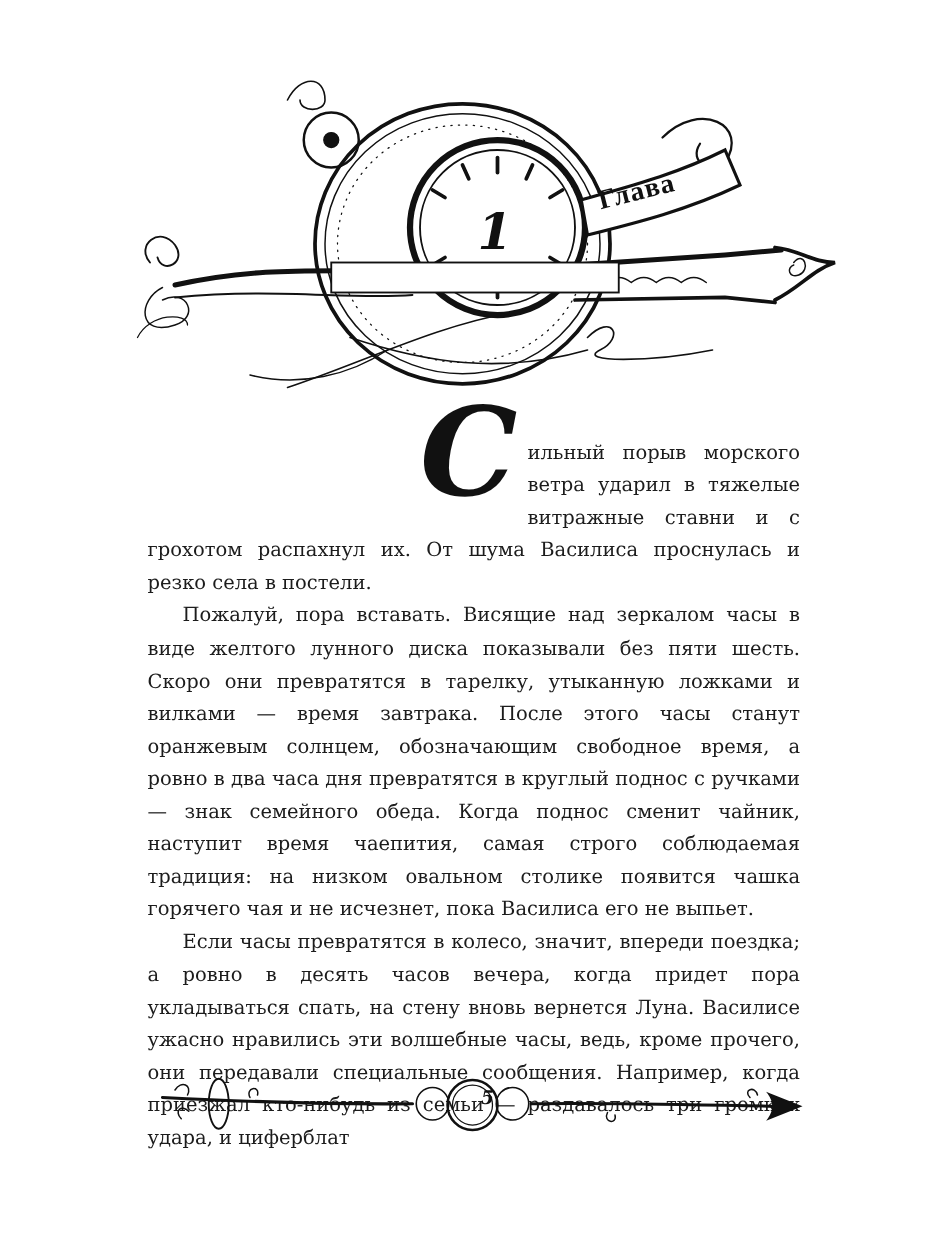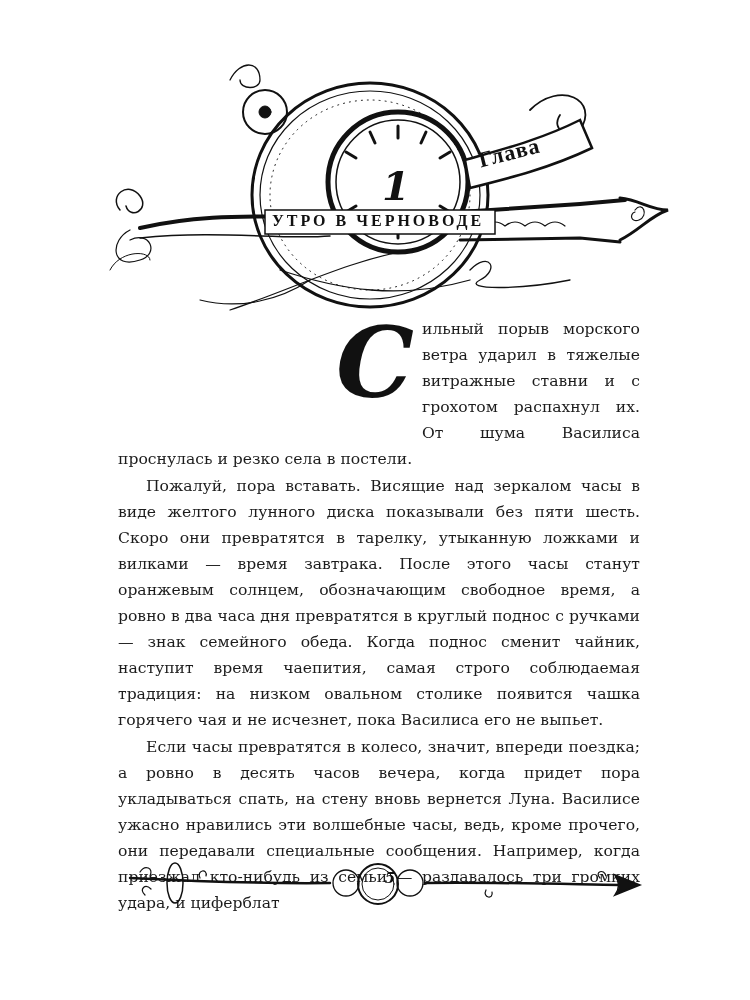--- a/index.html
+++ b/index.html
@@ -6,21 +6,21 @@
   body { width:750px; height:1000px; position:relative; overflow:hidden; font-family:"DejaVu Serif", serif; color:#1c1c1c; }
   .page { position:absolute; left:0; top:0; width:750px; height:1000px; }
   .header-art { position:absolute; left:80px; top:60px; width:600px; height:270px; }
   .header-art svg { width:100%; height:100%; }
   .chapter-number { position:absolute; left:383px; top:170px; font-family:"DejaVu Serif", serif; font-style:italic; font-weight:bold; font-size:40px; color:#111; }
   .chapter-label { position:absolute; left:477px; top:150px; font-family:"Liberation Serif", serif; font-size:22px; font-weight:bold; letter-spacing:1px; transform:rotate(-14deg); color:#111; }
   .chapter-title { position:absolute; left:268px; top:216px; font-family:"Liberation Serif", serif; font-weight:bold; font-size:16px; letter-spacing:3px; color:#111; background:#fff; padding:0 2px; text-transform:uppercase; }
   .body-text { position:absolute; left:118px; top:316px; width:522px; font-family:"DejaVu Serif", serif; font-size:15.6px; line-height:26.1px; text-align:justify; }
   .drop-cap { float:left; font-family:"DejaVu Serif", serif; font-style:italic; font-weight:bold; font-size:98px; line-height:86px; width:94px; height:104px; margin-left:210px; margin-top:4px; text-align:center; color:#111; }
   .para { margin:0; text-indent:28px; }
-  .para.first { text-indent:0; }
+  .para.first { text-indent:0;margin-top:33px; }
   .footer-art { position:absolute; left:110px; top:840px; width:540px; height:90px; }
   .footer-art svg { width:100%; height:100%; }
   .page-number { position:absolute; left:375px; top:869px; width:30px; text-align:center; font-family:"DejaVu Serif", serif; font-style:italic; font-weight:bold; font-size:15px; color:#111; }
 </style>
 </head>
 <body>
 
 <div class="page">
 
   <div class="header-art">
@@ -69,21 +69,20 @@
         <path d="M120 240 c40 10 80 0 110 -20" stroke-width="1.2"></path>
         <path d="M390 210 c20 -20 30 0 10 10 c-20 10 40 10 90 0" stroke-width="1.3"></path>
 
         <path d="M385 100 C420 90 460 80 500 60 L512 88 C470 108 430 118 390 128 Z" stroke-width="2.5" fill="#fff"></path>
       </g>
 
       <rect x="185" y="150" width="230" height="24" fill="#fff" stroke="#111" stroke-width="1.5"></rect>
     </svg>
     <span class="chapter-number" style="left:302px;top:102px;">1</span>
     <span class="chapter-label" style="left:398px;top:80px;">Глава</span>
-    <span class="chapter-title" style="left:190px;top:152px;">Утро в Черноводе</span>
   </div>
 
   <div class="body-text">
     <span class="drop-cap">С</span>
     <p class="para first">ильный порыв морского ветра ударил в тяжелые витражные ставни и с грохотом распахнул их. От шума Василиса проснулась и резко села в постели.</p>
     <p class="para">Пожалуй, пора вставать. Висящие над зеркалом часы в виде желтого лунного диска показывали без пяти шесть. Скоро они превратятся в тарелку, утыканную ложками и вилками — время завтрака. После этого часы станут оранжевым солнцем, обозначающим свободное время, а ровно в два часа дня превратятся в круглый поднос с ручками — знак семейного обеда. Когда поднос сменит чайник, наступит время чаепития, самая строго соблюдаемая традиция: на низком овальном столике появится чашка горячего чая и не исчезнет, пока Василиса его не выпьет.</p>
     <p class="para">Если часы превратятся в колесо, значит, впереди поездка; а ровно в десять часов вечера, когда придет пора укладываться спать, на стену вновь вернется Луна. Василисе ужасно нравились эти волшебные часы, ведь, кроме прочего, они передавали специальные сообщения. Например, когда приезжал кто-нибудь из семьи — раздавалось три громких удара, и циферблат</p>
   </div>
 
   <div class="footer-art">

